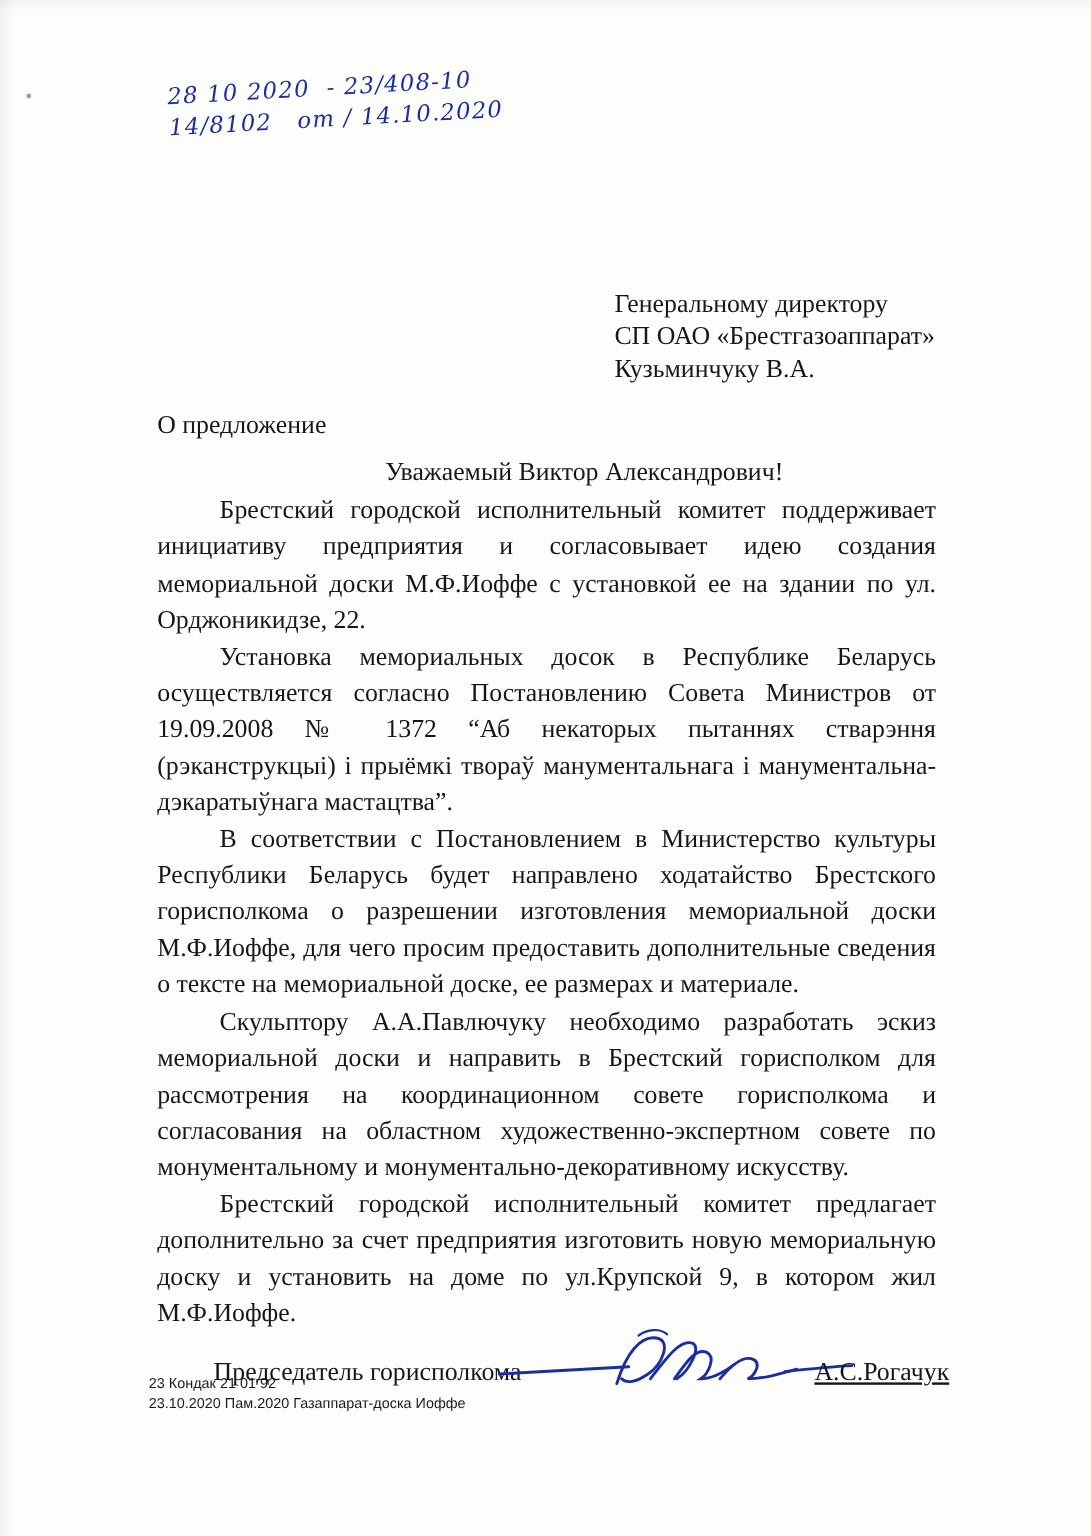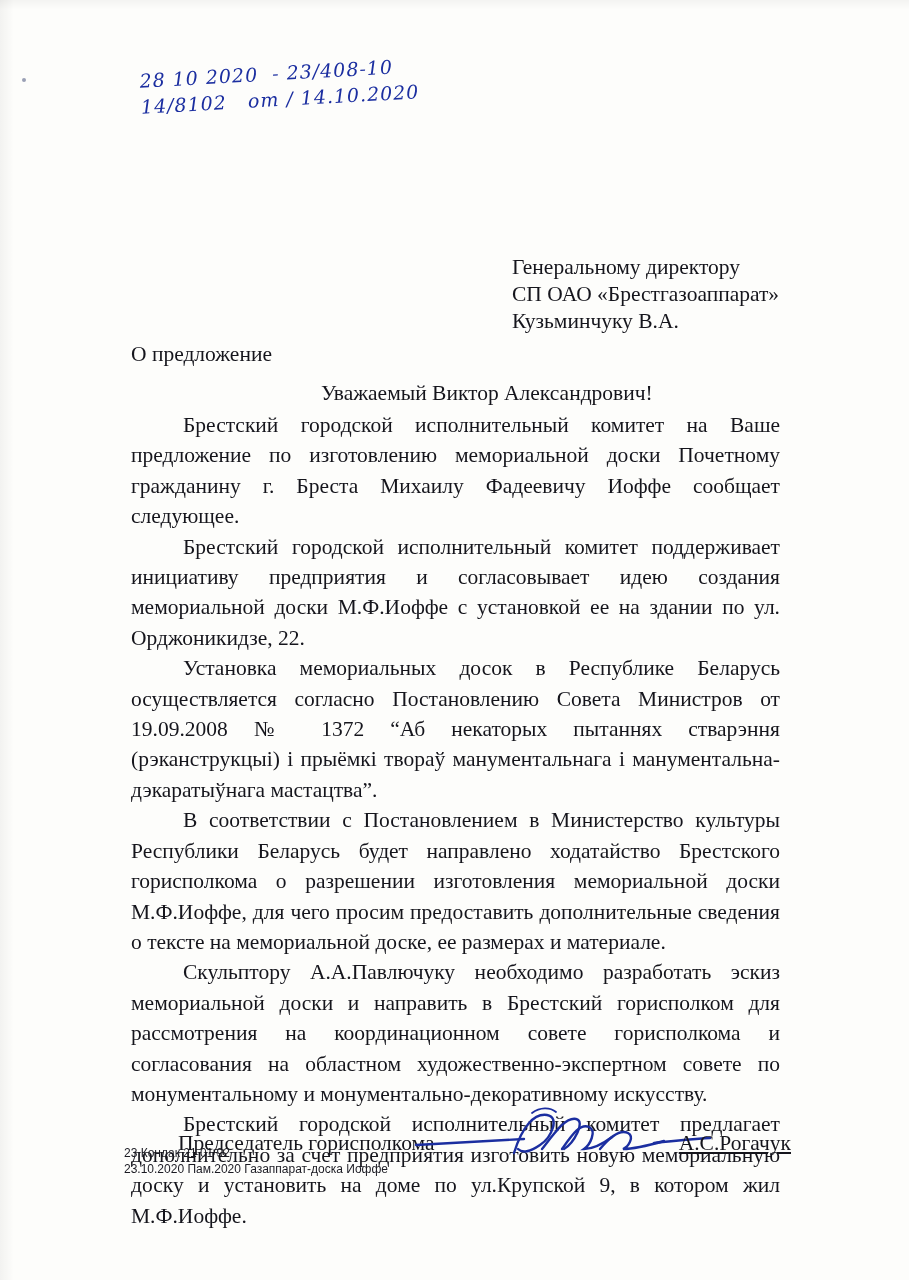--- a/index.html
+++ b/index.html
@@ -44,21 +44,21 @@
     width: 4px;
     height: 4px;
     background: #9aa0b5;
     border-radius: 50%;
   }
 
   
   .addressee {
     position: absolute;
     left: 512px;
-    top: 254px;
+    top: 240px;
     font-size: 21.5px;
     line-height: 27px;
     white-space: pre-line;
   }
 
   
   .subject {
     position: absolute;
     left: 131px;
     top: 342px;
@@ -159,21 +159,20 @@
 
   <div class="addressee">Генеральному директору
 СП ОАО «Брестгазоаппарат»
 Кузьминчуку В.А.</div>
 
   <div class="subject">О предложение</div>
 
   <div class="salutation">Уважаемый Виктор Александрович!</div>
 
   <div class="body-text">
-    <p>Брестский городской исполнительный комитет на Ваше предложение по изготовлению мемориальной доски Почетному гражданину г. Бреста Михаилу Фадеевичу Иоффе сообщает следующее.</p>
     <p>Брестский городской исполнительный комитет поддерживает инициативу предприятия и согласовывает идею создания мемориальной доски М.Ф.Иоффе с установкой ее на здании по ул. Орджоникидзе, 22.</p>
     <p>Установка мемориальных досок в Республике Беларусь осуществляется согласно Постановлению Совета Министров от 19.09.2008 № 1372 “Аб некаторых пытаннях стварэння (рэканструкцыі) і прыёмкі твораў манументальнага і манументальна-дэкаратыўнага мастацтва”.</p>
     <p>В соответствии с Постановлением в Министерство культуры Республики Беларусь будет направлено ходатайство Брестского горисполкома о разрешении изготовления мемориальной доски М.Ф.Иоффе, для чего просим предоставить дополнительные сведения о тексте на мемориальной доске, ее размерах и материале.</p>
     <p>Скульптору А.А.Павлючуку необходимо разработать эскиз мемориальной доски и направить в Брестский горисполком  для рассмотрения на координационном совете горисполкома и согласования на областном  художественно-экспертном совете по монументальному и монументально-декоративному искусству.</p>
     <p>Брестский городской исполнительный комитет предлагает дополнительно за счет предприятия изготовить новую мемориальную доску и установить на доме по ул.Крупской 9, в котором жил М.Ф.Иоффе.</p>
   </div>
 
   <div class="sign-row">
     <span class="sign-title">Председатель горисполкома</span>
 

